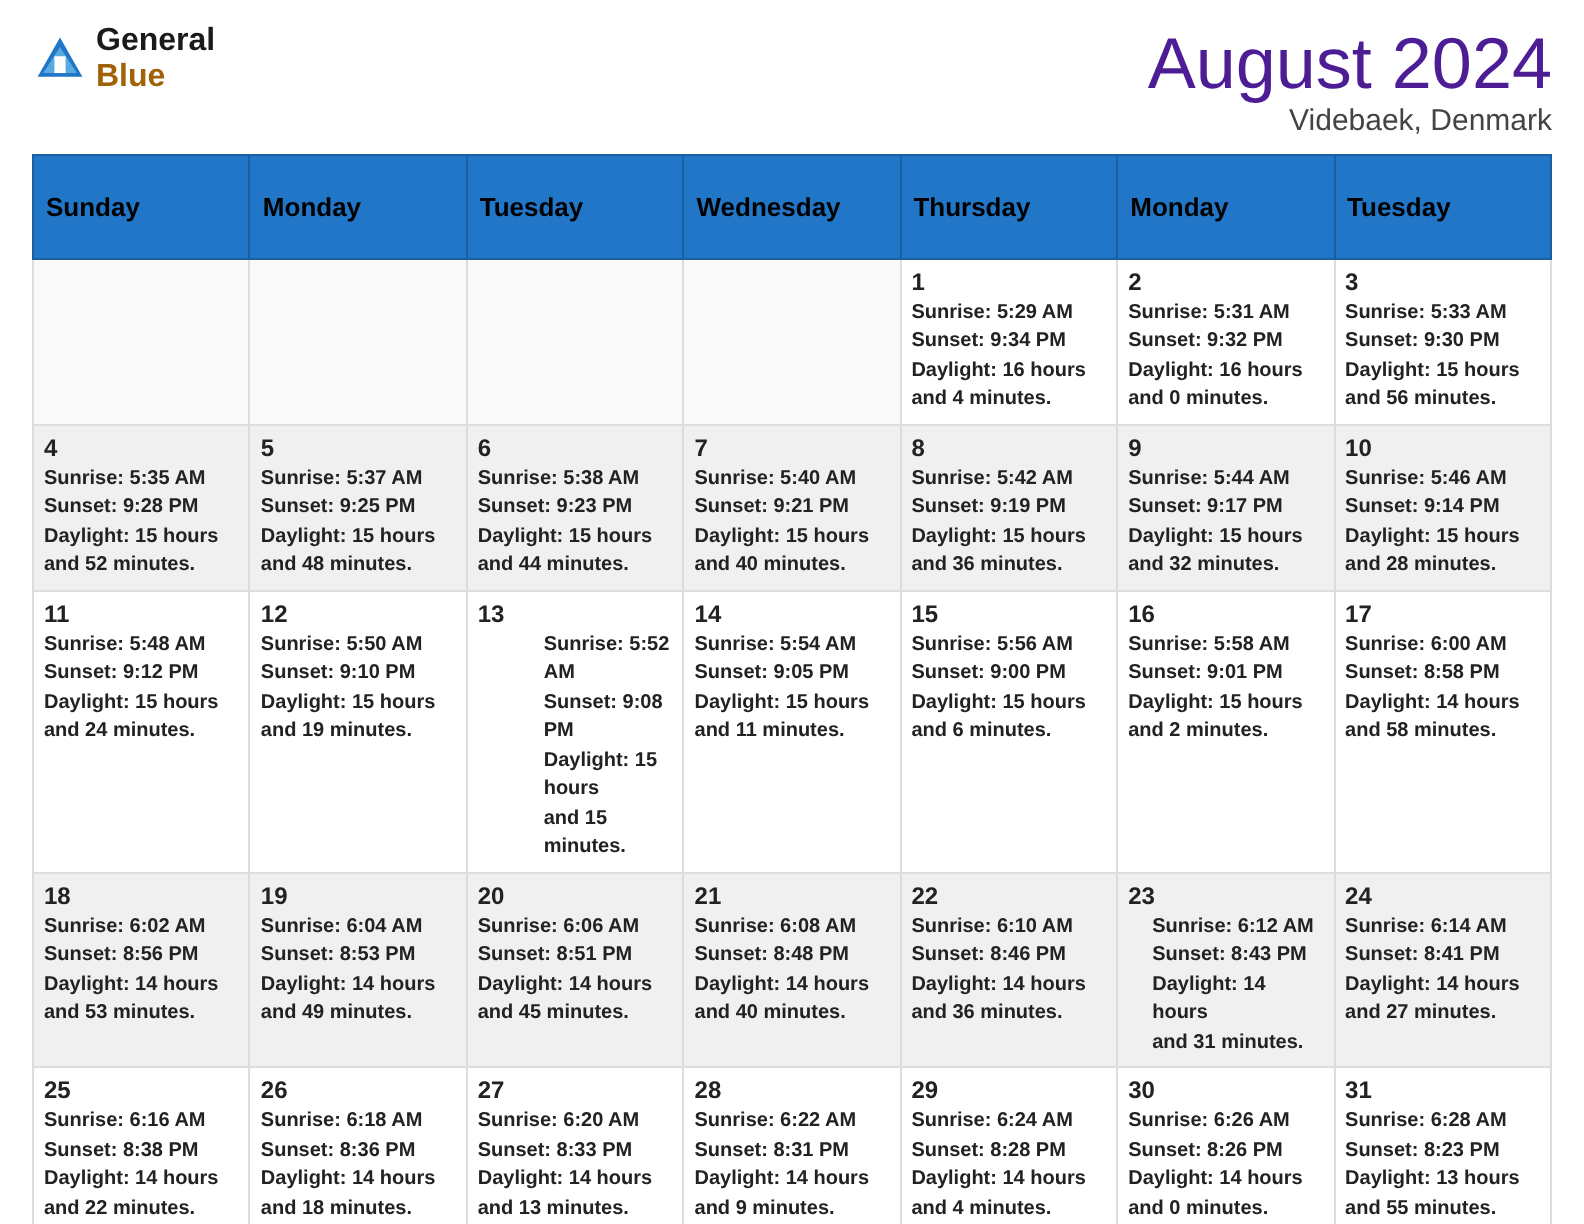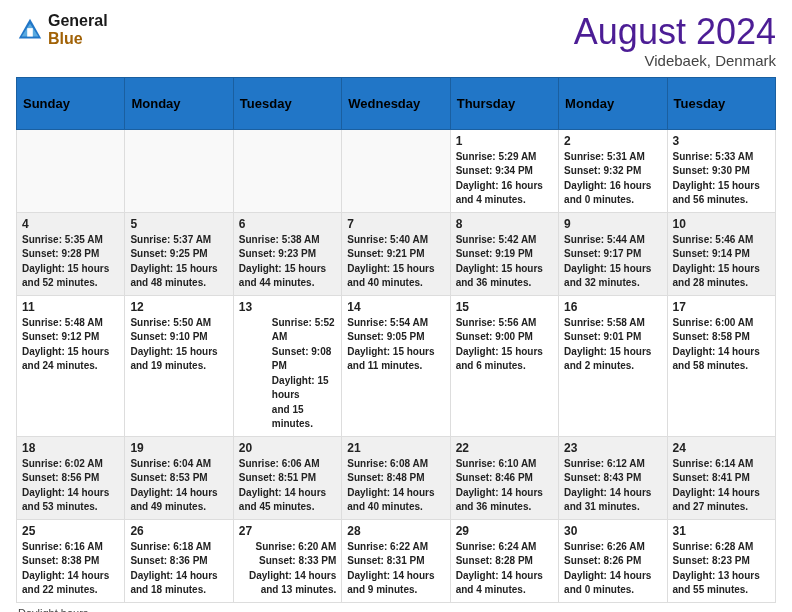--- a/index.html
+++ b/index.html
@@ -291,21 +291,21 @@
           </td>
           <td class="shaded">
             <span class="day-num">22</span>
             <div class="day-info" style="white-space: pre-line;">Sunrise: 6:10 AM
 Sunset: 8:46 PM
 Daylight: 14 hours
 and 36 minutes.</div>
           </td>
           <td class="shaded">
             <span class="day-num">23</span>
-            <div class="day-info" style="white-space: pre-line;">Sunrise: 6:12 AM
+            <div class="day-info" style="white-space: pre-line; margin-left: 12px;">Sunrise: 6:12 AM
 Sunset: 8:43 PM
 Daylight: 14 hours
 and 31 minutes.</div>
           </td>
           <td class="shaded">
             <span class="day-num">24</span>
             <div class="day-info" style="white-space: pre-line;">Sunrise: 6:14 AM
 Sunset: 8:41 PM
 Daylight: 14 hours
 and 27 minutes.</div>
@@ -321,21 +321,21 @@
           </td>
           <td>
             <span class="day-num">26</span>
             <div class="day-info" style="white-space: pre-line;">Sunrise: 6:18 AM
 Sunset: 8:36 PM
 Daylight: 14 hours
 and 18 minutes.</div>
           </td>
           <td>
             <span class="day-num">27</span>
-            <div class="day-info" style="white-space: pre-line; text-align: right;">Sunrise: 6:20 AM
+            <div class="day-info" style="white-space: pre-line;">Sunrise: 6:20 AM
 Sunset: 8:33 PM
 Daylight: 14 hours
 and 13 minutes.</div>
           </td>
           <td>
             <span class="day-num">28</span>
             <div class="day-info" style="white-space: pre-line;">Sunrise: 6:22 AM
 Sunset: 8:31 PM
 Daylight: 14 hours
 and 9 minutes.</div>

